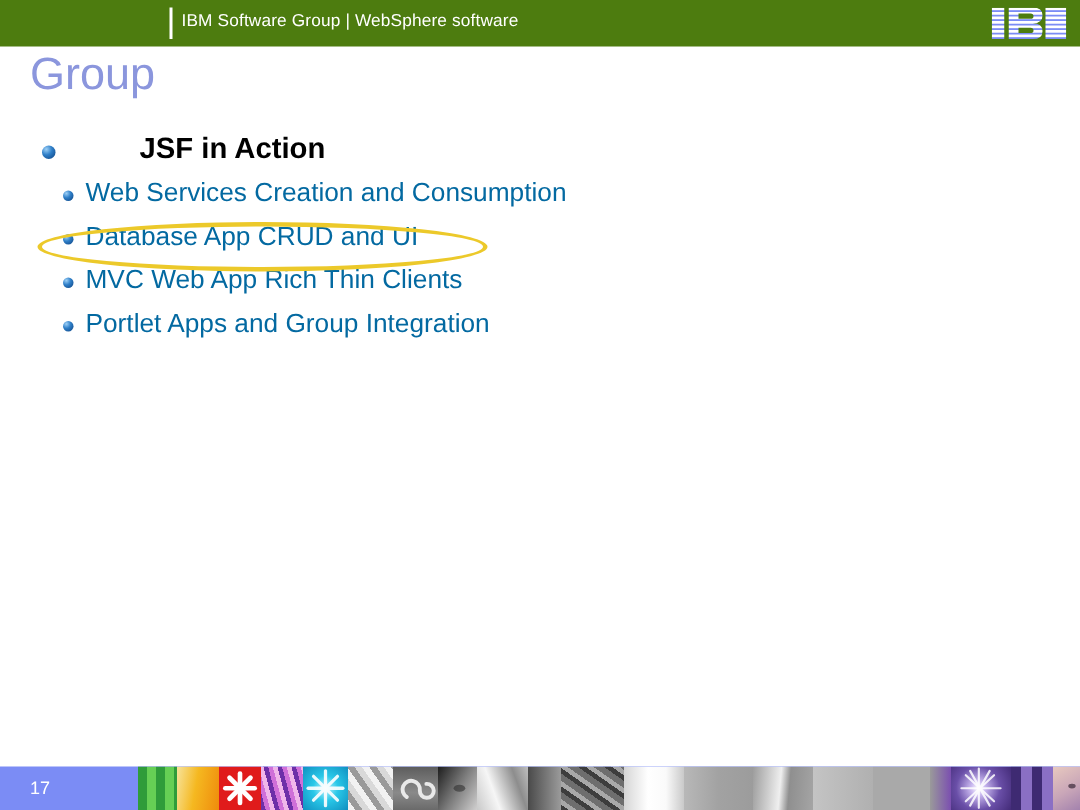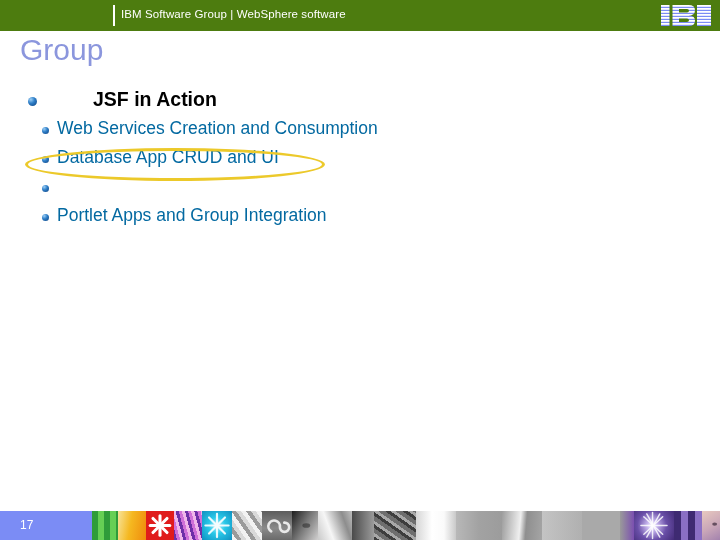--- a/index.html
+++ b/index.html
@@ -182,20 +182,21 @@
     <span class="lvl2-text">Web Services Creation and Consumption</span>
   </div>
 
   <div class="lvl2-row">
     <span class="bullet bullet-lvl2"></span>
     <span class="lvl2-text">Database App CRUD and UI</span>
   </div>
 
   <div class="lvl2-row">
     <span class="bullet bullet-lvl2"></span>
+    <span class="lvl2-text">MVC Web App Rich Thin Clients</span>
   </div>
 
   <div class="lvl2-row">
     <span class="bullet bullet-lvl2"></span>
     <span class="lvl2-text">Portlet Apps and Group Integration</span>
   </div>
 
 </div>
 
 <div id="highlight-ellipse"></div>

